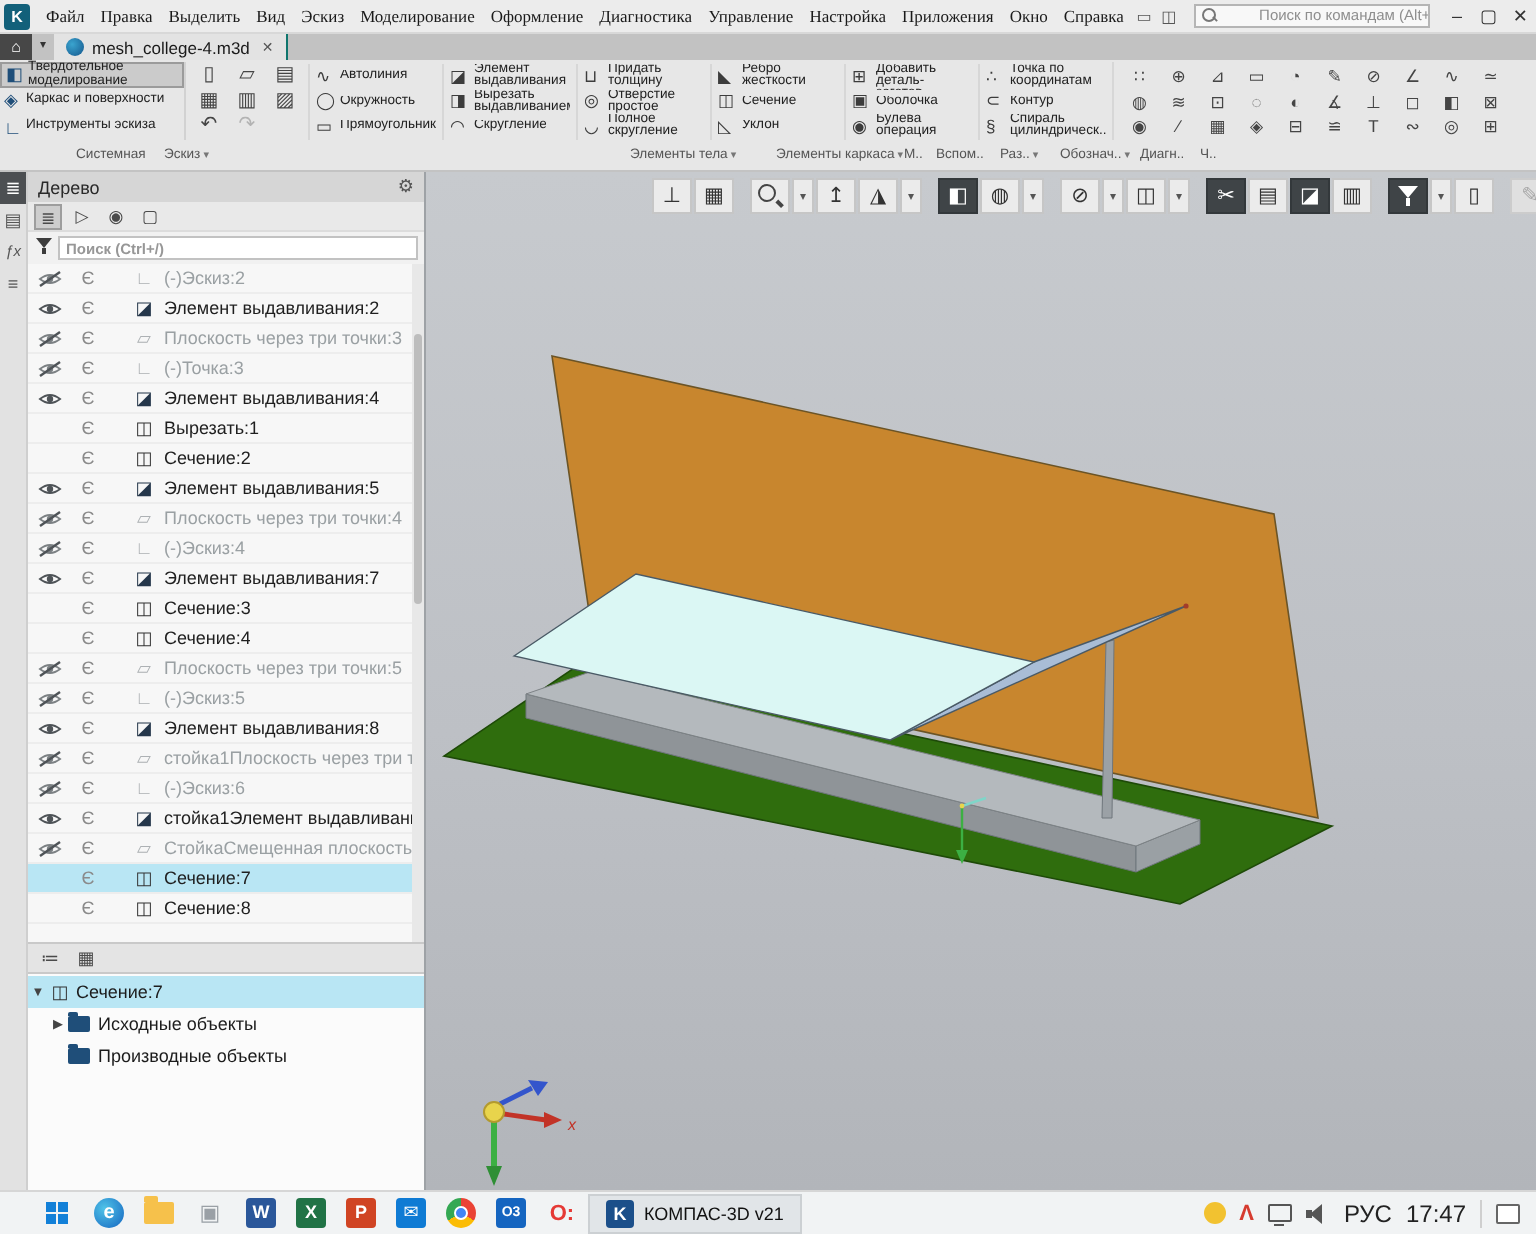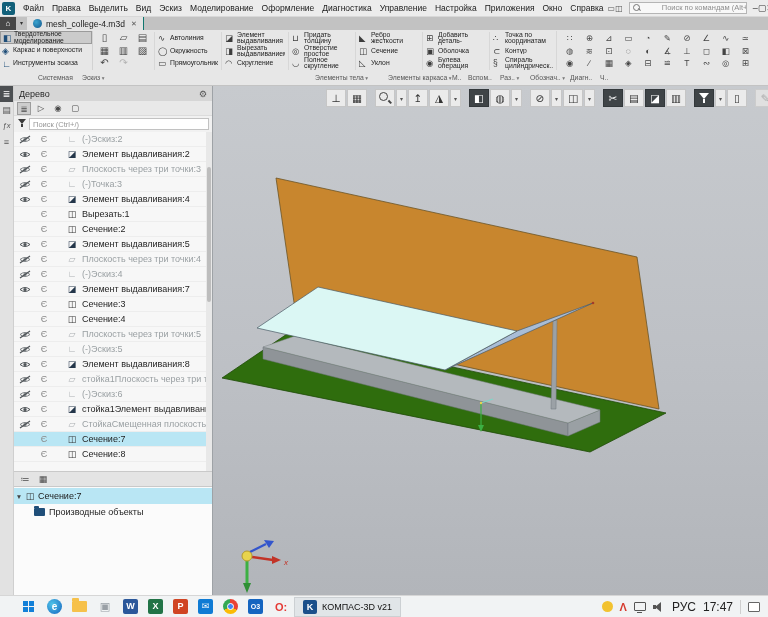--- a/index.html
+++ b/index.html
@@ -6,21 +6,21 @@
   html,body { width:768px; height:617px; }
   body { font-family:"Liberation Sans","DejaVu Sans",sans-serif; background:#888; }
   #app { position:relative; width:768px; height:617px; background:#e9e9e9; overflow:hidden; }
 
   
   .titlebar { height:17px; background:#ececec; display:flex; align-items:center; border-bottom:1px solid #d8d8d8; }
   .applogo { width:13px; height:13px; margin:0 4px 0 2px; background:#12607a; border-radius:2px; color:#fff;
              font:bold 8px/13px "Liberation Sans","DejaVu Sans",sans-serif; text-align:center; flex:none; }
   .applogo::before { content:"K"; }
   .menubar { display:flex; align-items:center; }
-  .mitem { font-size:8.5px; color:#1a1a1a; padding:0 4px; white-space:nowrap; cursor:default; }
+  .mitem { font-size:8.5px; color:#1a1a1a; padding:0 4px; white-space:nowrap; cursor:default;font-family:Liberation Serif, serif; }
   .tb-spacer { flex:1; }
   .tb-mini { width:14px; font-size:8px; color:#555; text-align:center; }
   .sbox { display:flex; align-items:flex-start; width:118px; height:12px; background:#f8f8f8; border:1px solid #b5b5b5; margin:8px 6px;gap:20px; }
   .smag { position:relative; width:10px; height:10px; flex:none; margin-left:2px; }
   .smag::before { content:""; position:absolute; left:1px; top:1px; width:5px; height:5px; border:1px solid #777; border-radius:50%; }
   .smag::after { content:""; position:absolute; left:6px; top:6px; width:3px; height:1px; background:#777; transform:rotate(45deg); }
   .sbox input { flex:1; min-width:0; border:none; outline:none; background:transparent; font-size:7.5px; color:#333; }
   .sbox input::placeholder { color:#8e8e8e; }
   .wctl { width:18px; text-align:center; font-size:9px; color:#333; }
 
@@ -67,21 +67,21 @@
   .phead { height:15px; background:#d6d6d6; display:flex; align-items:center; font-size:9px; color:#2a2a2a; padding:0 5px; }
   .phead .ptitle { flex:1; }
   .gear { font-size:9px; color:#555; }
   .ptools { height:15px; background:#e9e9e9; display:flex; align-items:center; gap:3px; padding-left:3px; border-bottom:1px solid #dcdcdc; }
   .pt { width:14px; height:13px; font-size:8.5px; color:#4a4a4a; text-align:center; line-height:13px; }
   .pt.active { background:#cdcdcd; border:1px solid #9d9d9d; }
   .psearch { height:16px; display:flex; align-items:center; background:#f1f1f1; padding:1px 3px; gap:3px; }
   .funnel-s { width:9px; height:10px; display:flex; flex-direction:column; align-items:center; flex:none; }
   .funnel-s::before { content:""; width:0; height:0; border-left:4px solid transparent; border-right:4px solid transparent; border-top:5px solid #3c3c3c; }
   .funnel-s::after { content:""; width:2px; height:3px; background:#3c3c3c; }
-  .pinput { flex:1; min-width:0; height:12px; border:1px solid #c2c2c2; background:#fff; font-size:7.5px; padding-left:3px; outline:none; color:#333; }
+  .pinput { flex:1; min-width:0; height:12px; border:1px solid #c2c2c2; background:#fff; font-size:7.5px; padding-left:3px; outline:none; color:#333;font-weight:bold; }
   .pinput::placeholder { color:#979797; }
 
   .trees { flex:1; background:#f7f7f7; position:relative; overflow:hidden; }
   .trow { height:15px; display:flex; align-items:center; border-bottom:1px solid #ededed; }
   .trow.sel { background:#b9e6f4; }
   .eye { width:14px; margin-left:4px; flex:none; display:flex; justify-content:center; }
   .eye svg { display:none; width:12px; height:9px; }
   .trow.eye-on .eye svg.on { display:block; }
   .trow.eye-off .eye svg.off { display:block; }
   .eps { width:14px; margin-left:5px; font-size:9px; color:#8a8a8a; text-align:center; flex:none; }
@@ -744,20 +744,26 @@
         <span class="st">▦</span>
       </div>
       <div class="subpanel">
         <div class="sp-row sel">
           <span class="sp-caret">▼</span>
           <span class="sp-ic">◫</span>
           <span>Сечение:7</span>
         </div>
         <div class="sp-row">
           <span class="indent"></span>
+          <span class="sp-caret">▶</span>
+          <span class="folder"></span>
+          <span>Исходные объекты</span>
+        </div>
+        <div class="sp-row">
+          <span class="indent"></span>
           <span class="sp-caret"></span>
           <span class="folder"></span>
           <span>Производные объекты</span>
         </div>
       </div>
     </div>
 
     <div class="viewport">
       <svg class="scene" viewBox="0 0 555 509">
 

